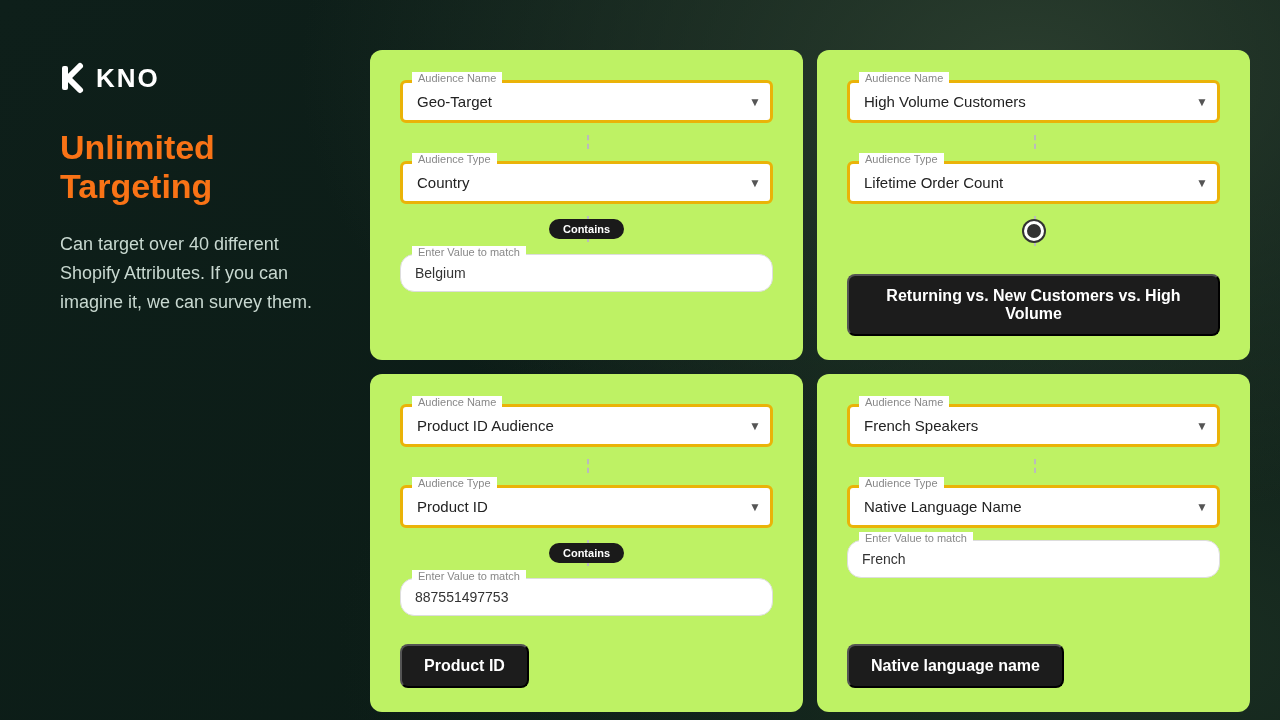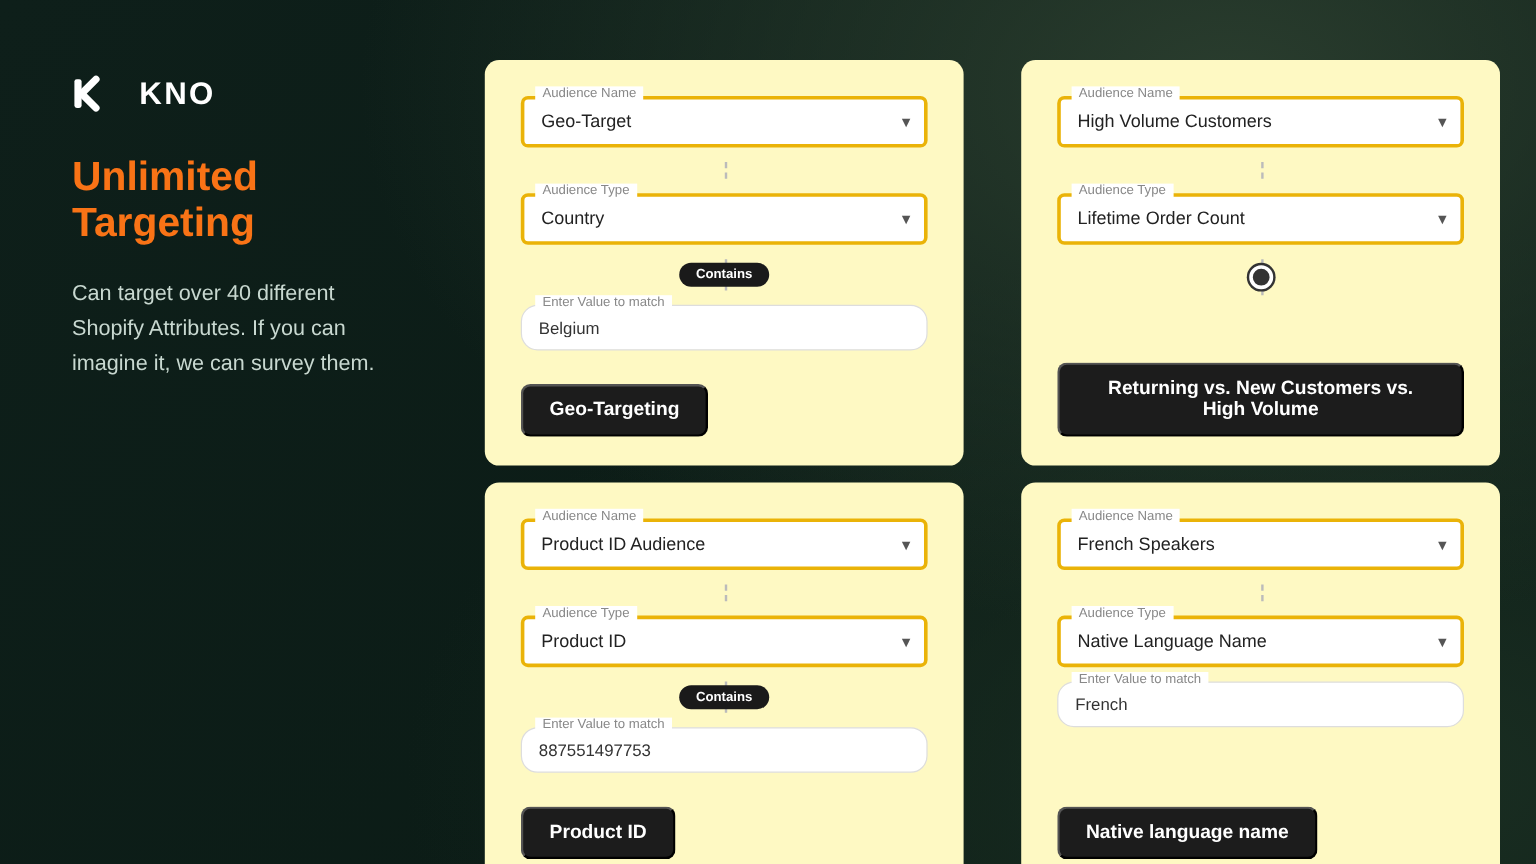--- a/index.html
+++ b/index.html
@@ -32,21 +32,21 @@
       min-width: 360px;
       padding: 60px 40px 40px 60px;
       display: flex;
       flex-direction: column;
       gap: 24px;
     }
 
     .logo {
       display: flex;
       align-items: center;
-      gap: 20px;
+      gap: 0;
       margin-bottom: 8px;
     }
 
     .logo-icon {
       width: 36px;
       height: 36px;
     }
 
     .logo-text {
       color: #ffffff;
@@ -75,27 +75,26 @@
       flex: 1;
       padding: 50px 30px 30px 10px;
       display: grid;
       grid-template-columns: 1fr 1fr;
       grid-template-rows: 1fr 1fr;
       gap: 14px;
     }
 
     
     .card {
-      background: #fef9c3;
+      background: #bef264;
       border-radius: 12px;
       padding: 30px 30px 24px 30px;
       display: flex;
       flex-direction: column;
       position: relative;
-      margin-left: 34px;
     }
 
     .field-label {
       font-size: 11px;
       color: #888;
       background: #fff;
       padding: 0 6px;
       position: absolute;
       top: -8px;
       left: 12px;
@@ -277,23 +276,20 @@
       </select>
       <span class="select-arrow">▼</span>
     </div>
     <div class="badge-wrapper">
       <span class="badge">Contains</span>
     </div>
     <div class="field-wrapper">
       <span class="field-label">Enter Value to match</span>
       <input class="input-field" type="text" value="Belgium" style="">
     </div>
-    <div class="card-footer">
-      <button class="footer-label-dark">Geo-Targeting</button>
-    </div>
   </div>
 
   <div class="card">
     <div class="field-wrapper">
       <span class="field-label">Audience Name</span>
       <select class="select-field">
         <option>High Volume Customers</option>
       </select>
       <span class="select-arrow">▼</span>
     </div>

